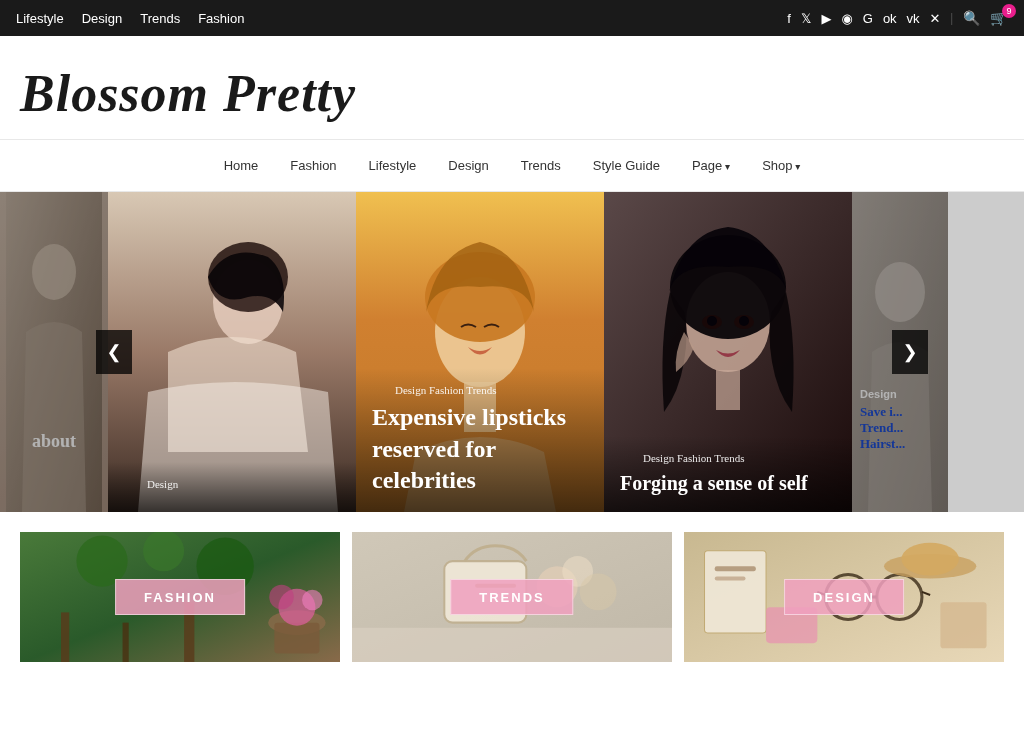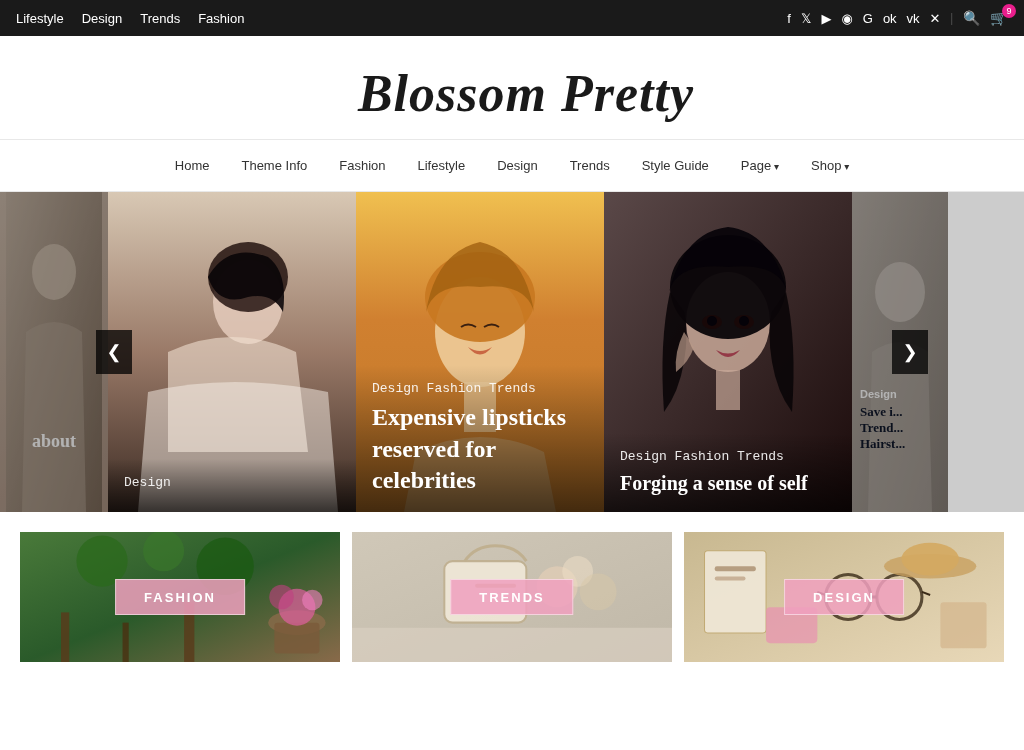--- a/index.html
+++ b/index.html
@@ -42,24 +42,23 @@
       width: 14px;
       height: 14px;
       display: flex;
       align-items: center;
       justify-content: center;
       font-family: Arial, sans-serif;
     }
 
     
     .site-header {
-      text-align: center;
+      text-align: left;
       padding: 28px 20px 16px;
       background: #fff;
-      margin-left: 28px;
     }
     .site-title {
       font-family: 'Georgia', serif;
       font-size: 52px;
       font-style: italic;
       font-weight: 700;
       color: #1a1a1a;
       letter-spacing: 1px;
     }
     .site-tagline {
@@ -153,25 +152,26 @@
     
     .slide-overlay {
       position: absolute;
       bottom: 0;
       left: 0;
       right: 0;
       padding: 16px;
       background: linear-gradient(to top, rgba(0,0,0,0.65) 0%, transparent 100%);
     }
     .slide-category {
-      font-family: Liberation Mono, monospace;
-      font-size: 13px;
+      font-family: Liberation Serif, serif;
+      font-size: 11px;
       color: #fff;
       margin-bottom: 6px;
       opacity: 0.9;
+      margin-left: 23px;
     }
     .slide-title {
       font-family: Georgia, serif;
       font-size: 20px;
       color: #fff;
       font-weight: bold;
       line-height: 1.3;
     }
     .slide-center .slide-title { font-size: 24px; }
 
@@ -293,21 +293,20 @@
     </span>
   </div>
 </nav>
 
 <header class="site-header">
   <div class="site-title">Blossom Pretty</div>
 </header>
 
 <nav class="main-nav">
   <a href="#">Home</a>
-  <a href="#">Theme Info</a>
   <a href="#">Fashion</a>
   <a href="#">Lifestyle</a>
   <a href="#">Design</a>
   <a href="#">Trends</a>
   <a href="#">Style Guide</a>
   <a href="#" class="has-dropdown">Page</a>
   <a href="#" class="has-dropdown">Shop</a>
 </nav>
 
 <section class="slider-section">
@@ -435,21 +434,21 @@
             <stop offset="100%" style="stop-color:#888078"></stop>
           </linearGradient>
         </defs>
         <rect width="96" height="320" fill="url(#gl5)"></rect>
         <ellipse cx="48" cy="100" rx="25" ry="30" fill="#d0c8c0" opacity="0.7"></ellipse>
         <path d="M20 160 Q48 140 76 160 L80 320 H16 Z" fill="#b8b0a8" opacity="0.5"></path>
       </svg>
     </div>
     <div class="far-right-overlay">
       <div style="font-size:11px; color:#fff; margin-bottom:4px; font-family:Arial,sans-serif;">Design</div>
-      <div style="font-size:13px; color:#0f172a; font-weight:bold; font-family:Georgia,serif;">Save i... Trend... Hairst...</div>
+      <div style="font-size:13px; color:#1d4ed8; font-weight:bold; font-family:Georgia,serif;">Save i... Trend... Hairst...</div>
     </div>
   </div>
 
   <button class="slider-btn slider-btn-prev">❮</button>
   <button class="slider-btn slider-btn-next">❯</button>
 
 </section>
 
 <section class="category-section">
 

